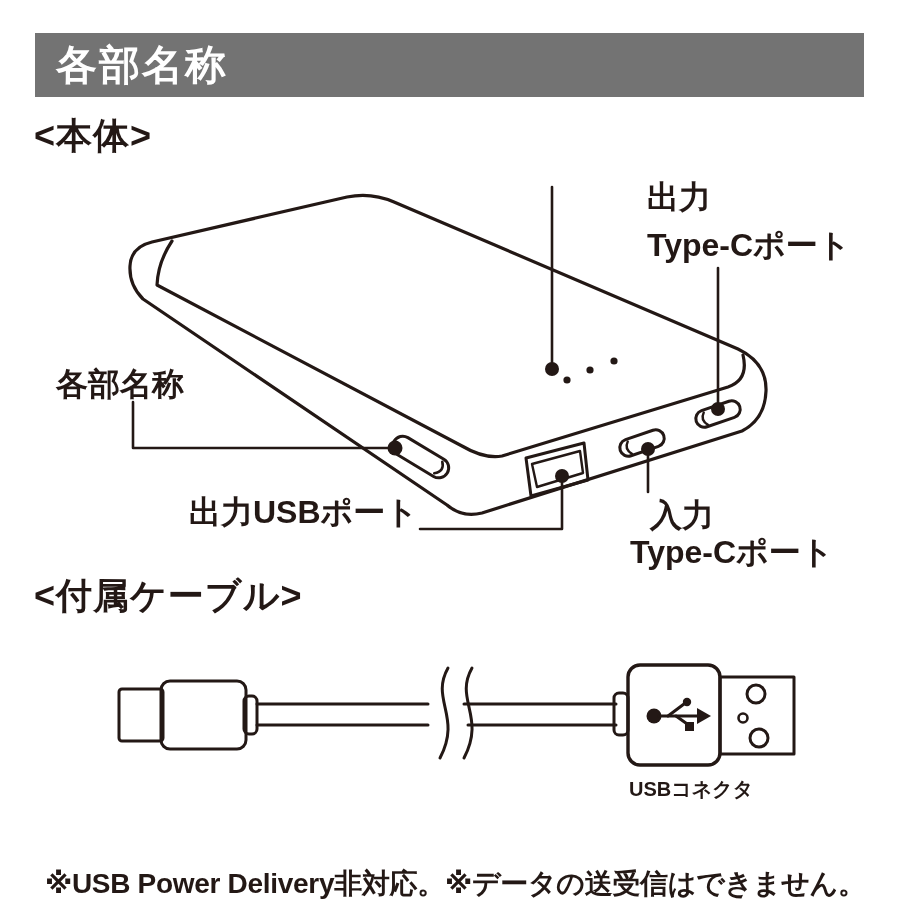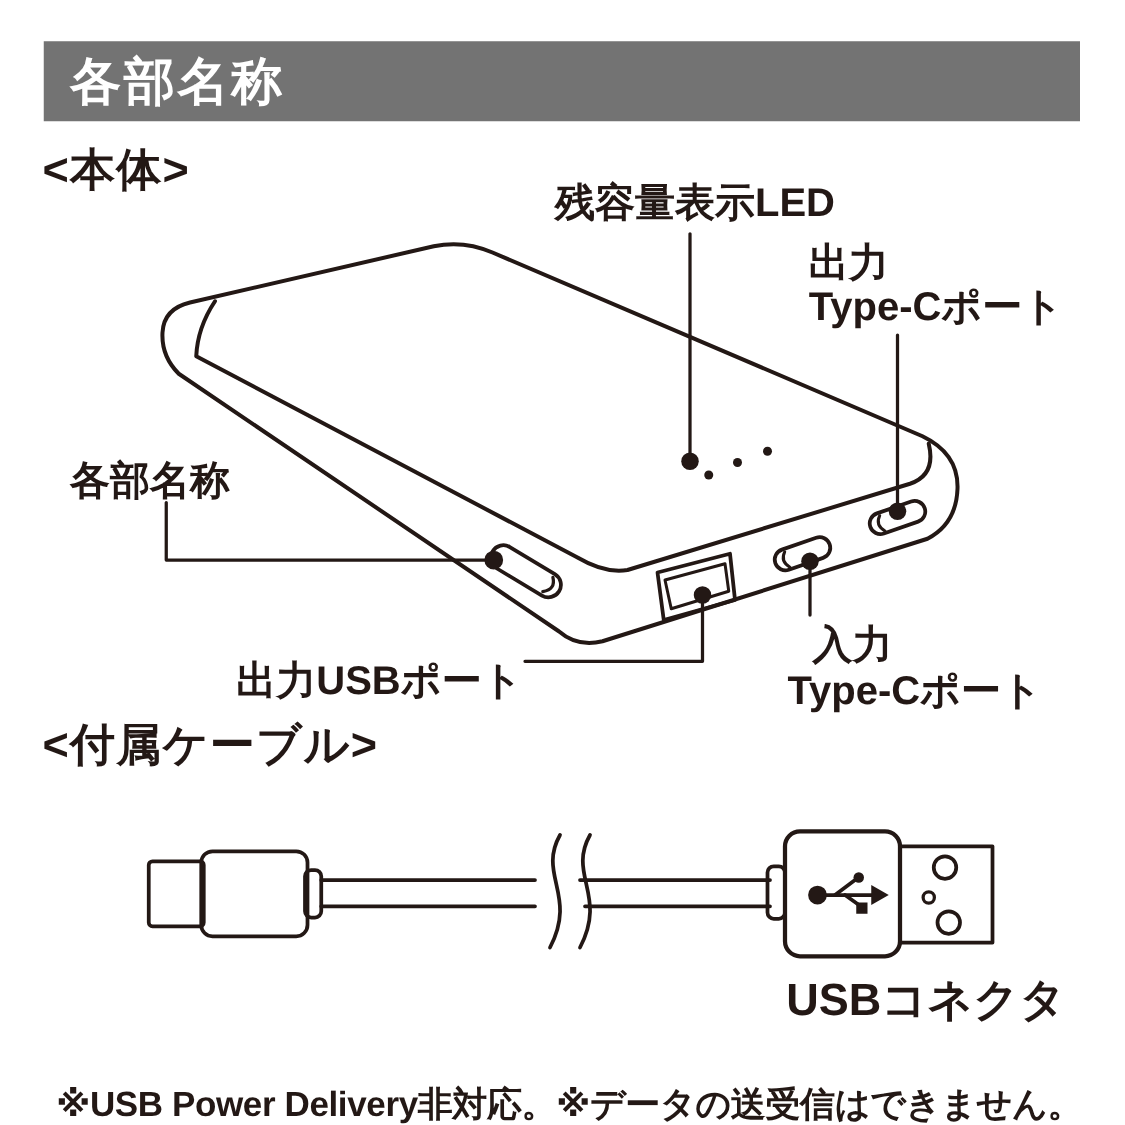--- a/index.html
+++ b/index.html
@@ -122,29 +122,28 @@
           <path class="ink-line" stroke-width="3" d="M 668,716 L 684,704"></path>
           <path class="ink-line" stroke-width="3" d="M 676,716 L 690,726"></path>
           <circle cx="687" cy="702" r="4.2" fill="#231815"></circle>
           <rect x="685" y="722" width="9" height="9" fill="#231815"></rect>
           <path d="M 697,708 L 711,716 L 697,724 Z" fill="#231815"></path>
         </g>
       </g>
     </g>
   </svg>
 
-  <div class="abs part-label" style="left:444px;top:141px;">残容量表示LED</div>
 
-  <div class="abs part-label" style="left:647px;top:189px;">出力</div>
+  <div class="abs part-label" style="left:647px;top:176px;">出力</div>
   <div class="abs part-label" style="left:647px;top:224px;">Type-Cポート</div>
 
   <div class="abs part-label" style="left:56px;top:363px;">各部名称</div>
 
-  <div class="abs part-label" style="left:189px;top:523px;text-align:center;">出力USBポート</div>
+  <div class="abs part-label" style="left:189px;top:491px;text-align:center;">出力USBポート</div>
 
   <div class="abs part-label" style="left:622px;top:494px;margin-left:28px;">入力</div>
   <div class="abs part-label" style="left:630px;top:531px;">Type-Cポート</div>
 
-  <div class="abs small-label" style="left:629px;top:776px;font-size:36px;">USBコネクタ</div>
+  <div class="abs small-label" style="left:629px;top:776px;font-size:20px;">USBコネクタ</div>
 
   <div class="abs" id="footnote" style="left:45px;top:837px;margin-top:28px;">※USB Power Delivery非対応。※データの送受信はできません。</div>
 
 </div>
 
 </body></html>

